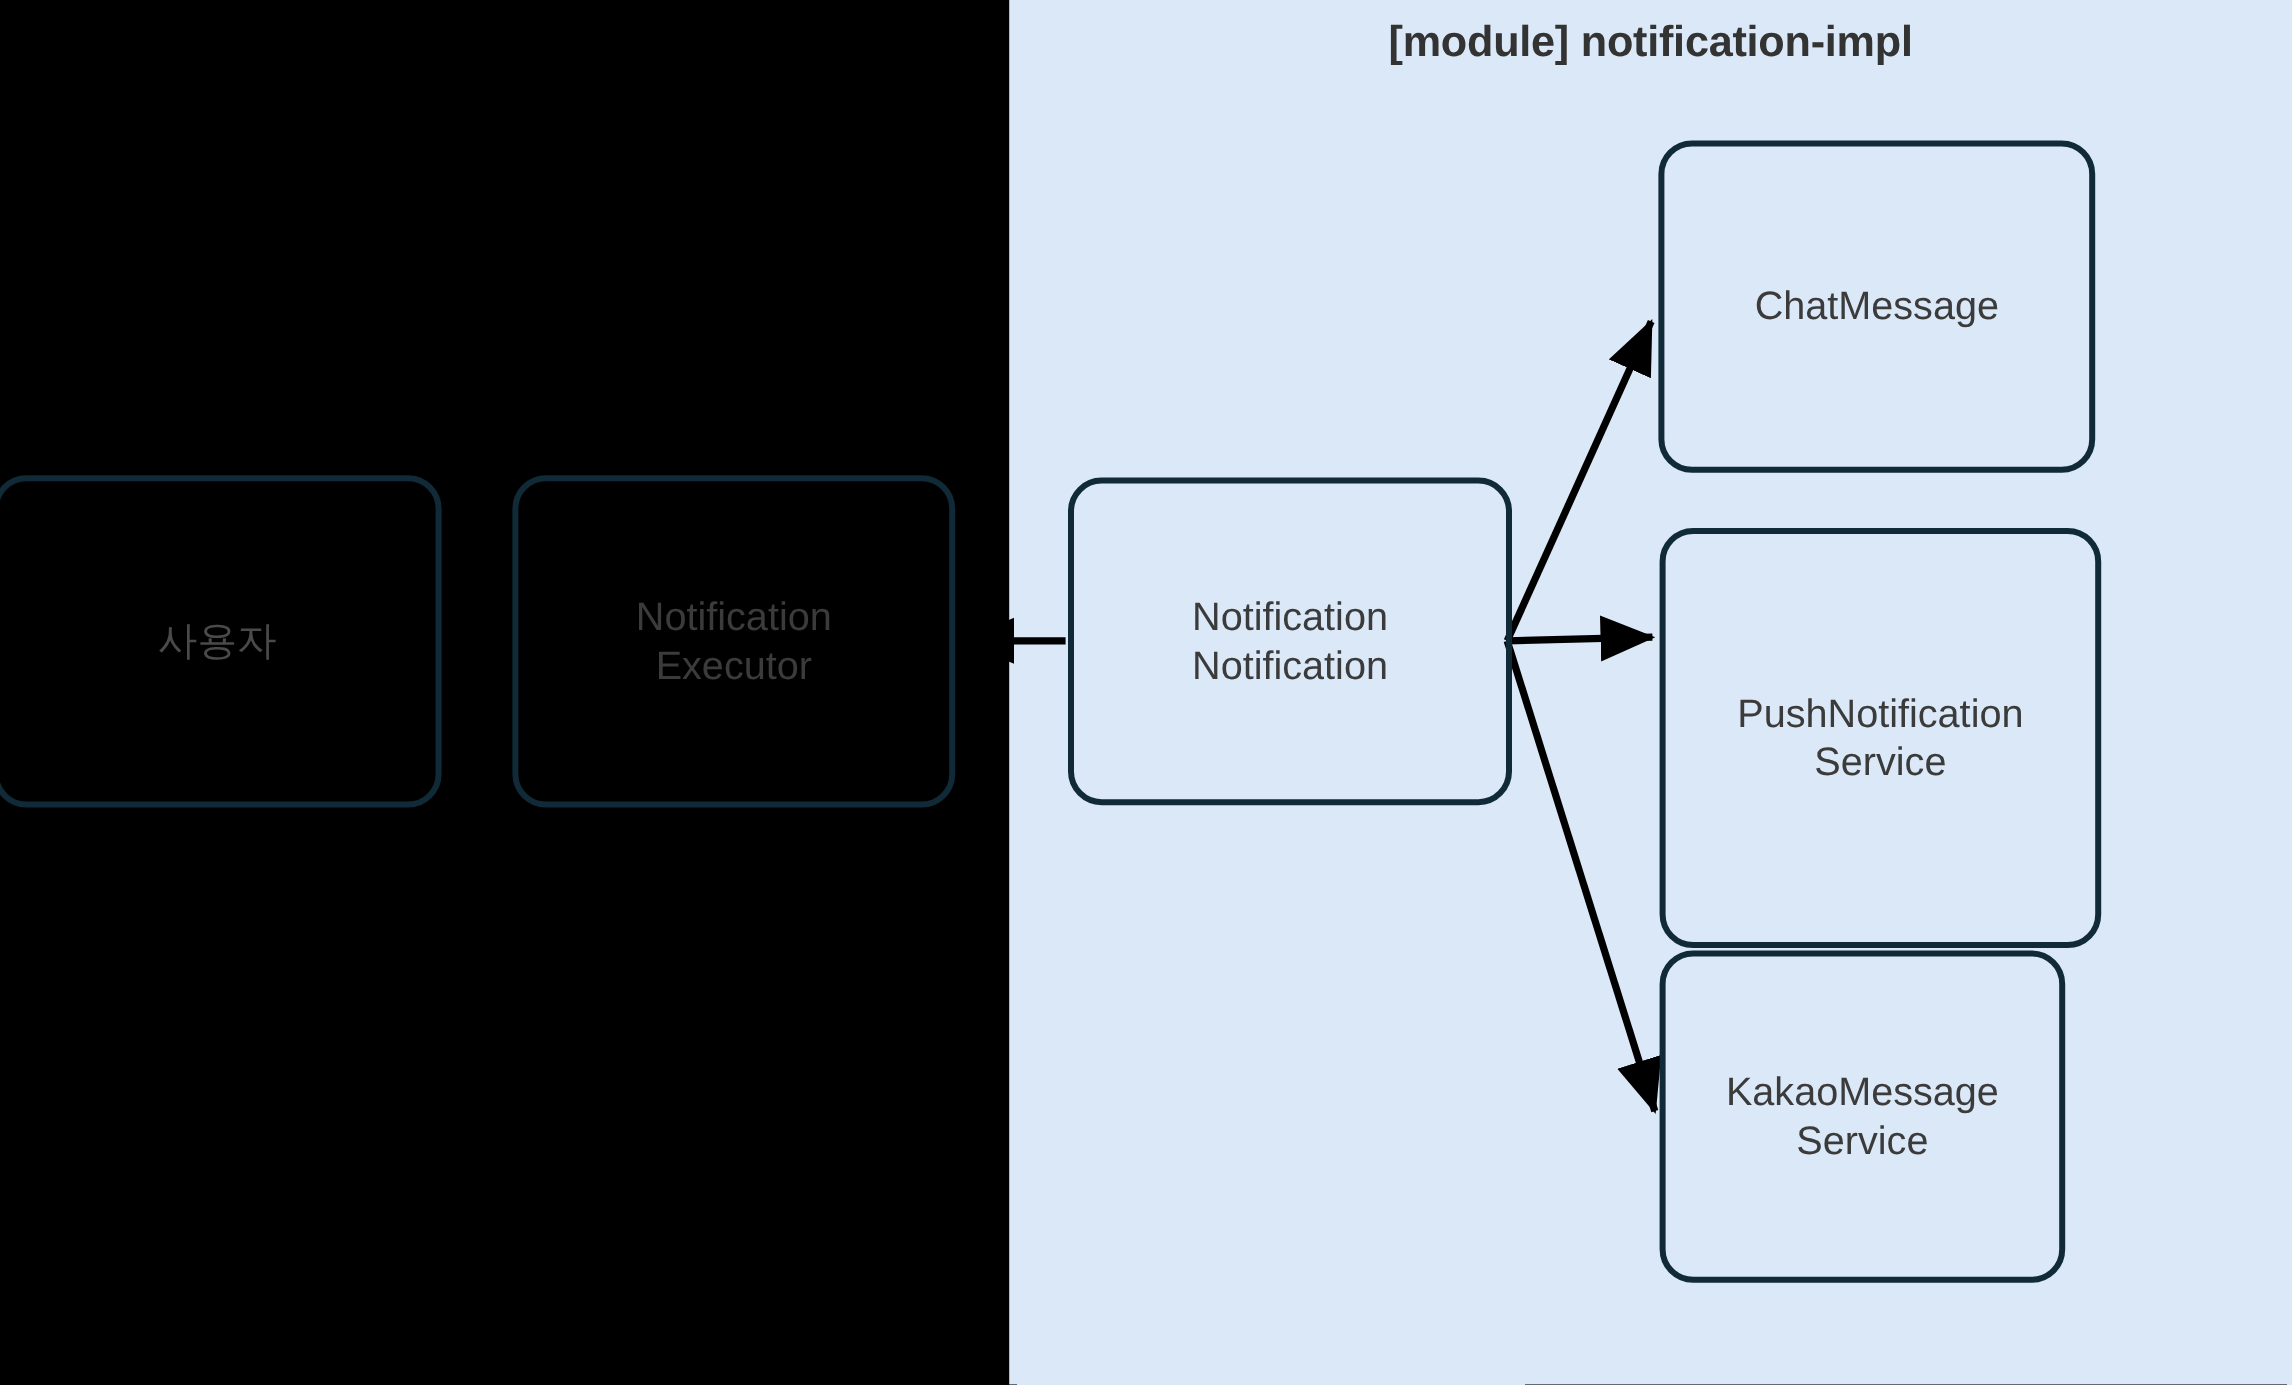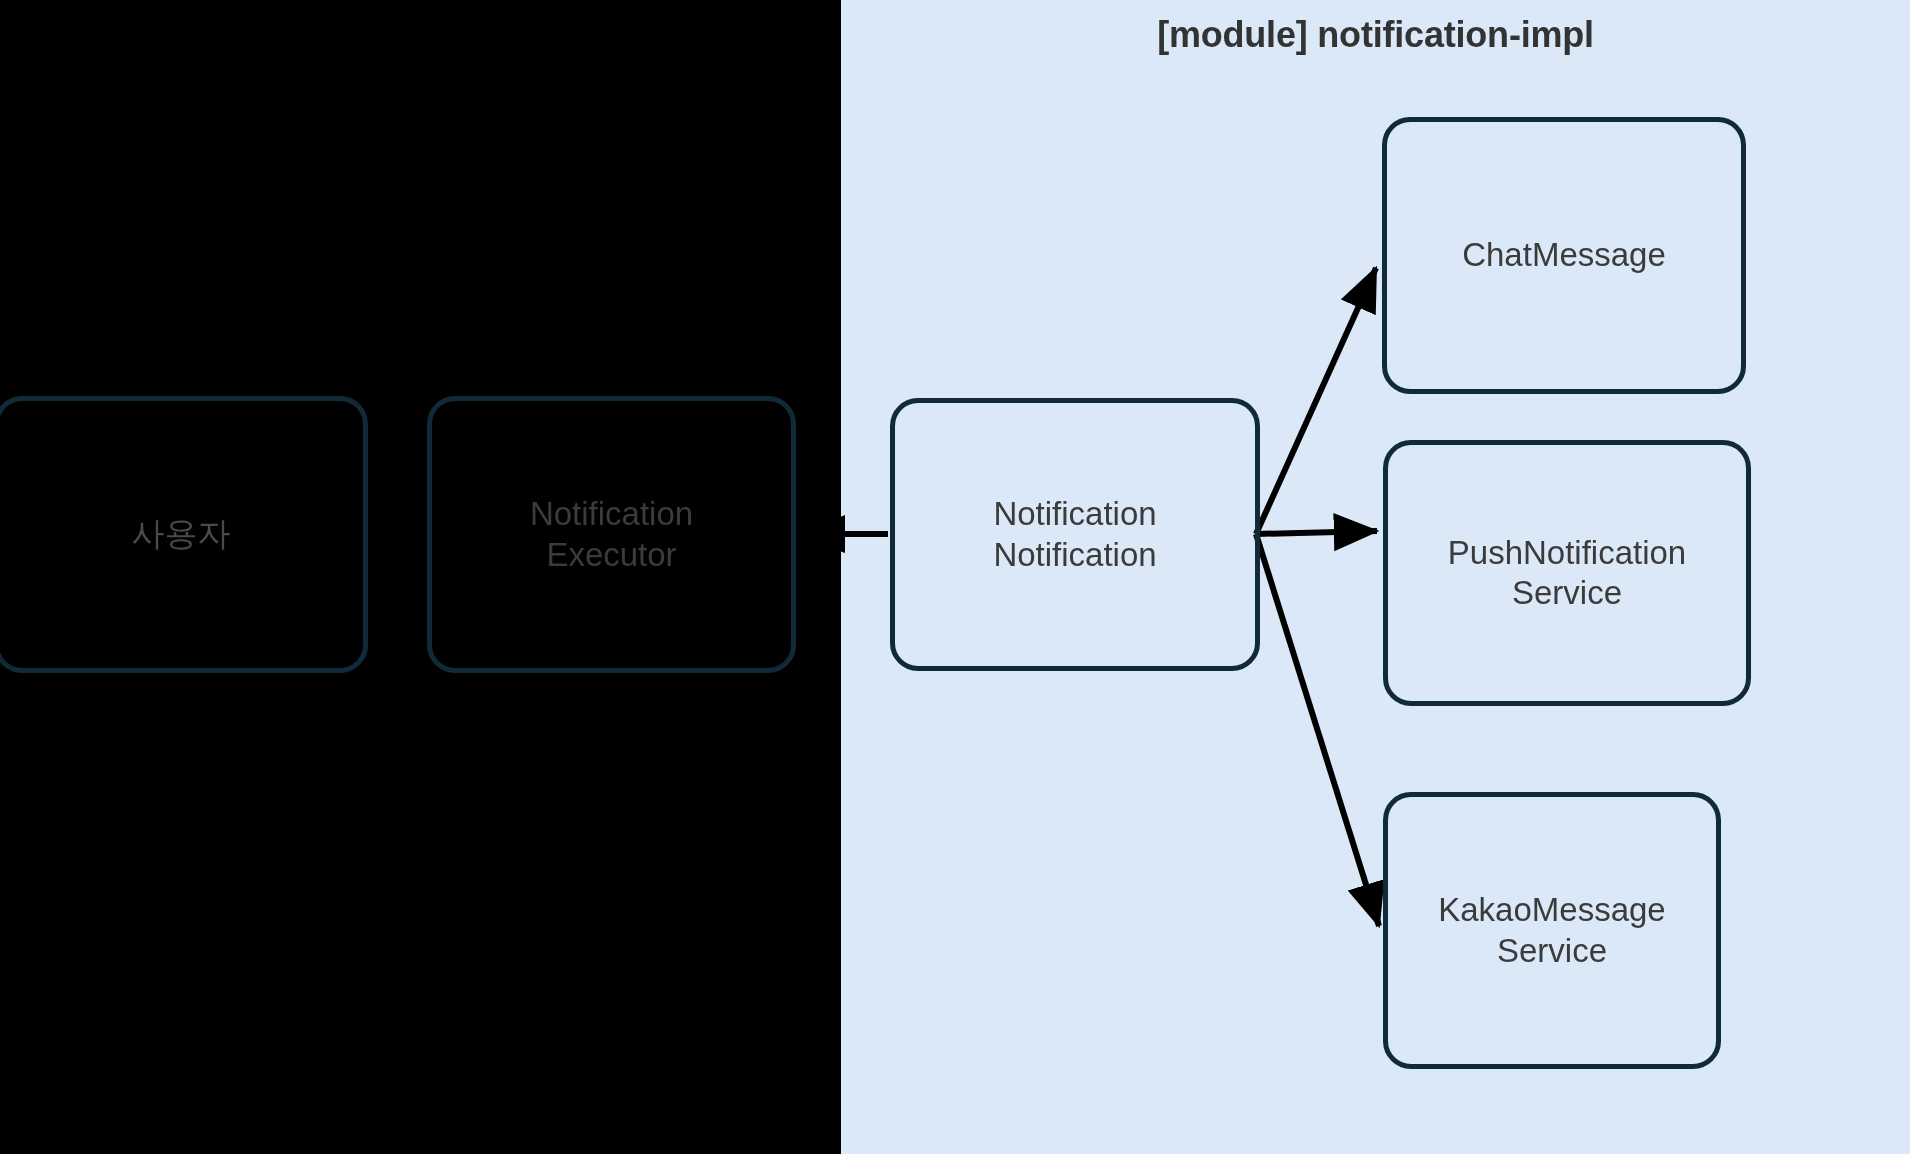--- a/index.html
+++ b/index.html
@@ -88,21 +88,21 @@
   #node-chat {
     left: 1382px;
     top: 117px;
     width: 364px;
     height: 277px;
   }
   #node-push {
     left: 1383px;
     top: 440px;
     width: 368px;
-    height: 266px;
+    height: 350px;
   }
   #node-kakao {
     left: 1383px;
     top: 792px;
     width: 338px;
     height: 277px;
   }
 
   
   #connectors {

